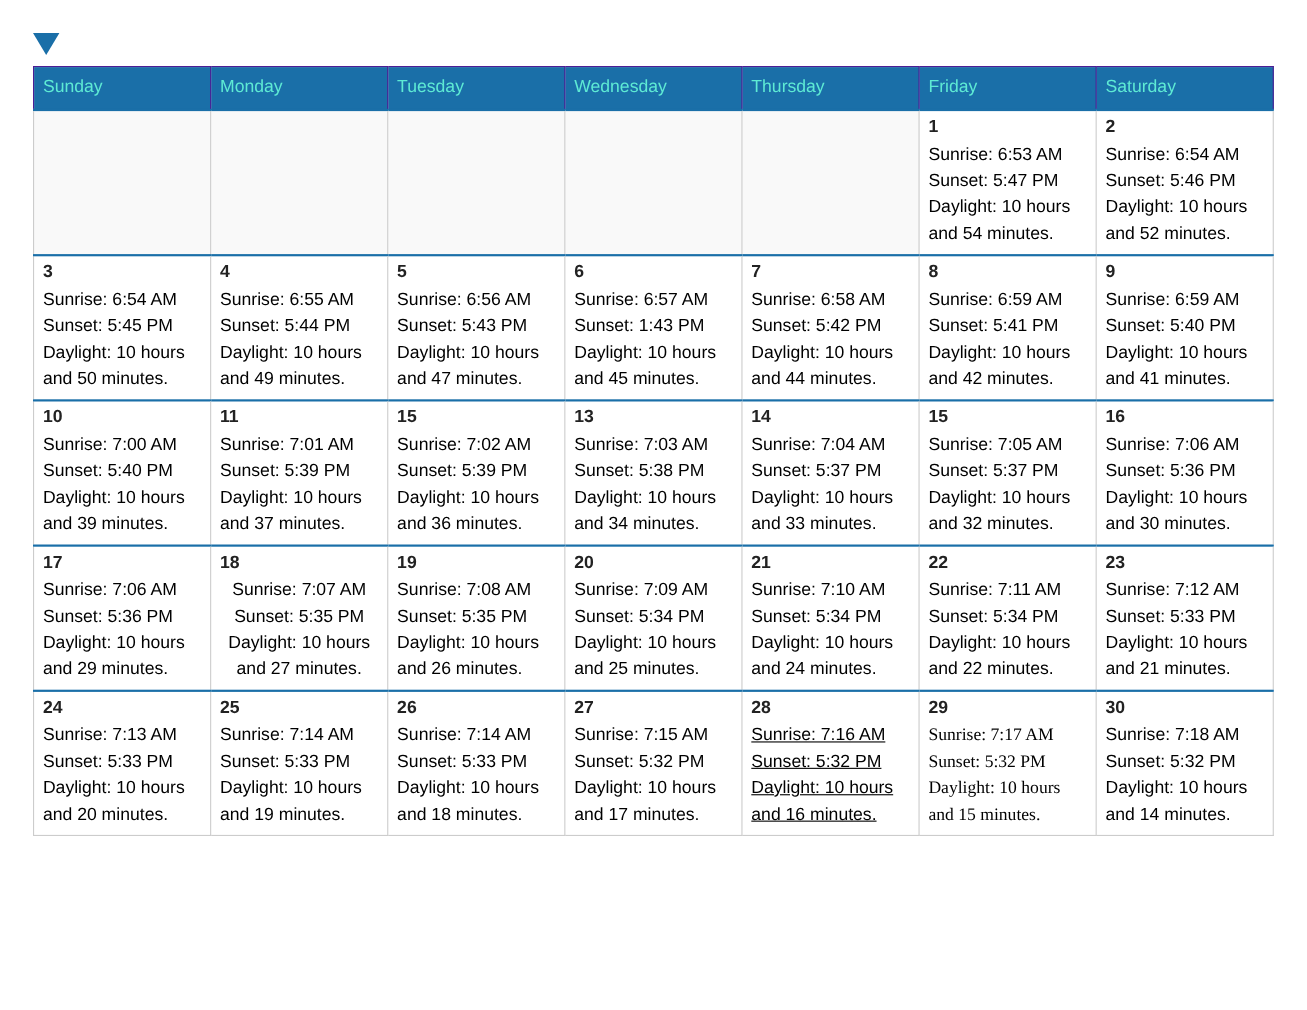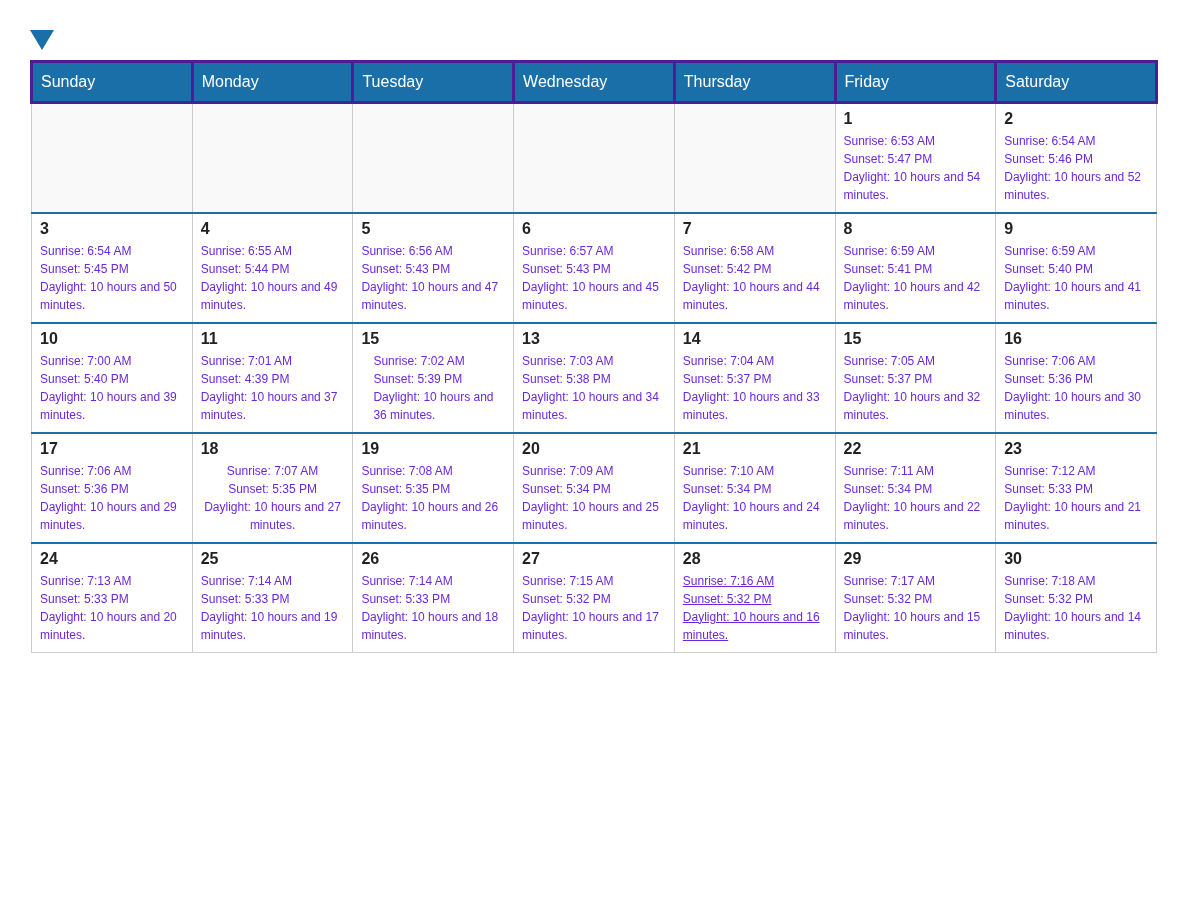--- a/index.html
+++ b/index.html
@@ -61,48 +61,48 @@
       color: #555;
       margin-top: 4px;
     }
     .calendar {
       width: 100%;
       border-collapse: collapse;
       margin-top: 10px;
     }
     .calendar th {
       background: #1a6fa8;
-      color: #ffffff;
+      color: #5eead4;
       font-size: 16px;
       font-weight: normal;
       padding: 10px 8px;
       text-align: left;
-      border: 3px solid #4c1d95;
+      border: 1px solid #4c1d95;
     }
     .calendar td {
       vertical-align: top;
       border: 1px solid #ccc;
       padding: 6px 8px;
       width: 14.28%;
       min-height: 110px;
       height: 110px;
     }
     .calendar td.empty {
       background: #f9f9f9;
     }
     .day-num {
       font-size: 16px;
       font-weight: bold;
       color: #222;
       display: block;
       margin-bottom: 4px;
     }
     .day-info {
-      font-size: 12px;
-      color: #6d28d9;
+      font-size: 16px;
+      color: #000000;
       line-height: 1.5;
     }
     .week-row td {
       border-top: 2px solid #1a6fa8;
     }
   </style>
 </head>
 <body>
 
 <div class="header">
@@ -166,21 +166,21 @@
         </td>
         <td>
           <span class="day-num">5</span>
           <div class="day-info" style="white-space: pre-line;">Sunrise: 6:56 AM
 Sunset: 5:43 PM
 Daylight: 10 hours and 47 minutes.</div>
         </td>
         <td>
           <span class="day-num">6</span>
           <div class="day-info" style="white-space: pre-line;">Sunrise: 6:57 AM
-Sunset: 5:43 PM
+Sunset: 1:43 PM
 Daylight: 10 hours and 45 minutes.</div>
         </td>
         <td>
           <span class="day-num">7</span>
           <div class="day-info" style="white-space: pre-line;">Sunrise: 6:58 AM
 Sunset: 5:42 PM
 Daylight: 10 hours and 44 minutes.</div>
         </td>
         <td>
           <span class="day-num">8</span>
@@ -198,26 +198,26 @@
       <tr class="week-row">
         <td>
           <span class="day-num">10</span>
           <div class="day-info" style="white-space: pre-line;">Sunrise: 7:00 AM
 Sunset: 5:40 PM
 Daylight: 10 hours and 39 minutes.</div>
         </td>
         <td>
           <span class="day-num">11</span>
           <div class="day-info" style="white-space: pre-line;">Sunrise: 7:01 AM
-Sunset: 4:39 PM
+Sunset: 5:39 PM
 Daylight: 10 hours and 37 minutes.</div>
         </td>
         <td>
           <span class="day-num">15</span>
-          <div class="day-info" style="white-space: pre-line; margin-left: 12px;">Sunrise: 7:02 AM
+          <div class="day-info" style="white-space: pre-line;">Sunrise: 7:02 AM
 Sunset: 5:39 PM
 Daylight: 10 hours and 36 minutes.</div>
         </td>
         <td>
           <span class="day-num">13</span>
           <div class="day-info" style="white-space: pre-line;">Sunrise: 7:03 AM
 Sunset: 5:38 PM
 Daylight: 10 hours and 34 minutes.</div>
         </td>
         <td>
@@ -309,21 +309,21 @@
 Daylight: 10 hours and 17 minutes.</div>
         </td>
         <td>
           <span class="day-num">28</span>
           <div class="day-info" style="white-space: pre-line; text-decoration: underline;">Sunrise: 7:16 AM
 Sunset: 5:32 PM
 Daylight: 10 hours and 16 minutes.</div>
         </td>
         <td>
           <span class="day-num">29</span>
-          <div class="day-info" style="white-space: pre-line;">Sunrise: 7:17 AM
+          <div class="day-info" style="white-space: pre-line; font-family: Liberation Serif, serif;">Sunrise: 7:17 AM
 Sunset: 5:32 PM
 Daylight: 10 hours and 15 minutes.</div>
         </td>
         <td>
           <span class="day-num">30</span>
           <div class="day-info" style="white-space: pre-line;">Sunrise: 7:18 AM
 Sunset: 5:32 PM
 Daylight: 10 hours and 14 minutes.</div>
         </td>
       </tr>

